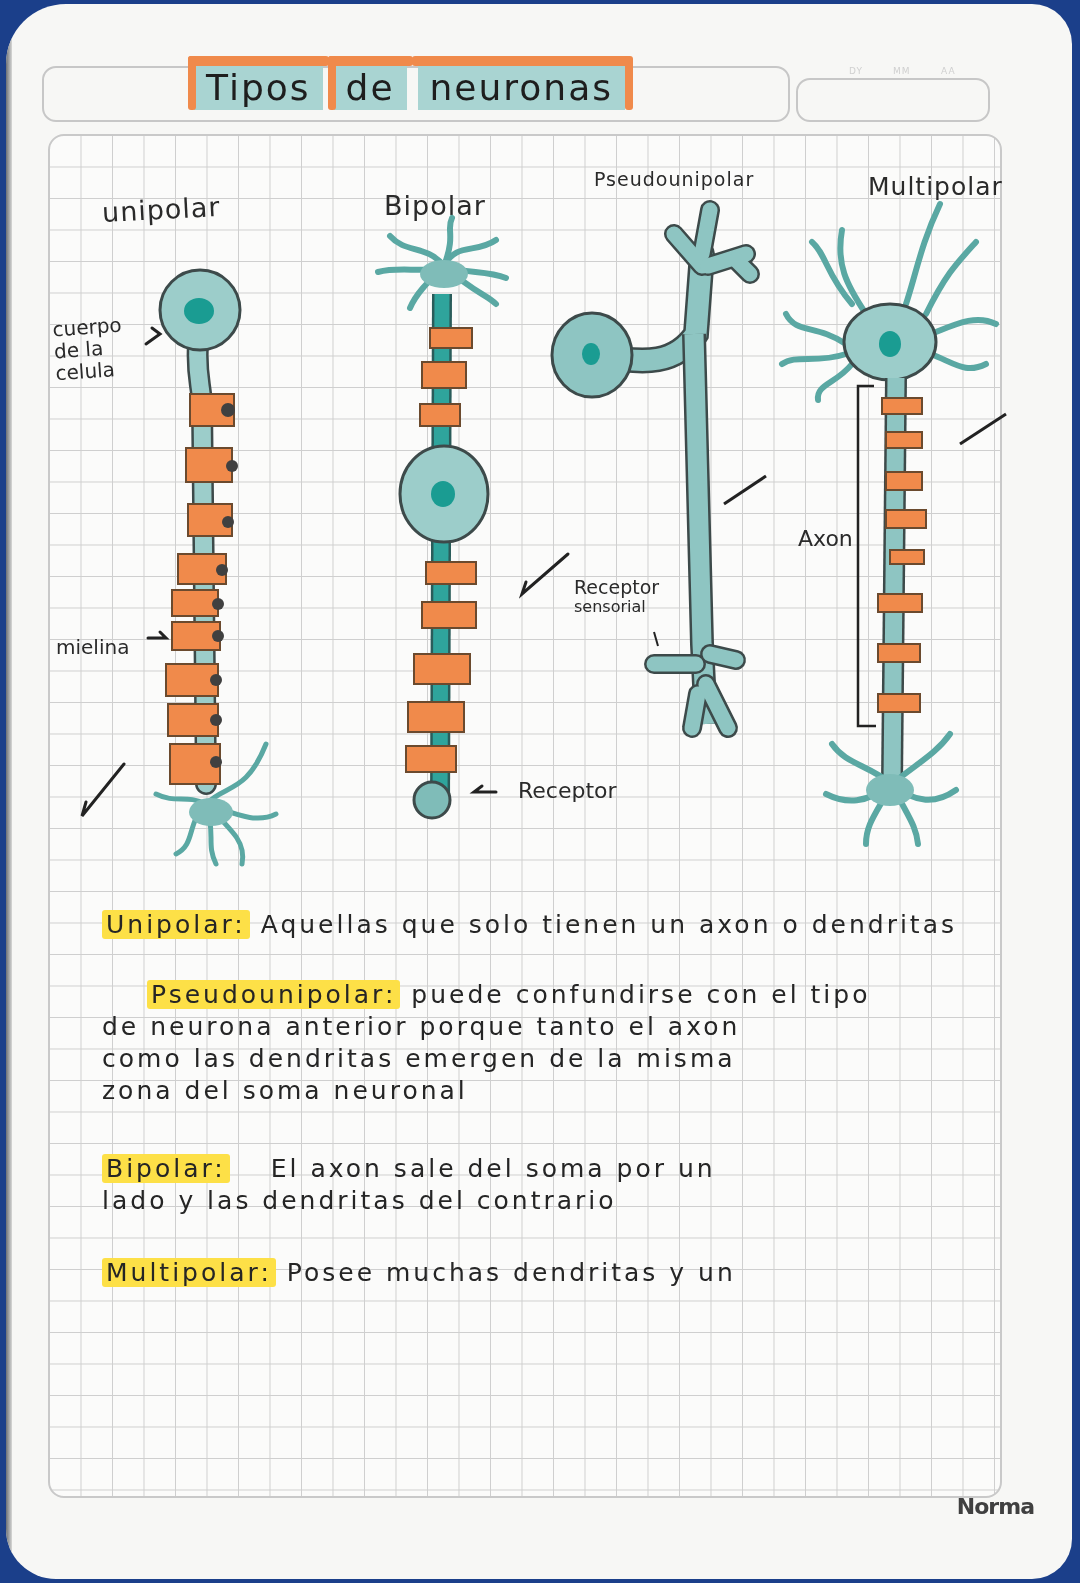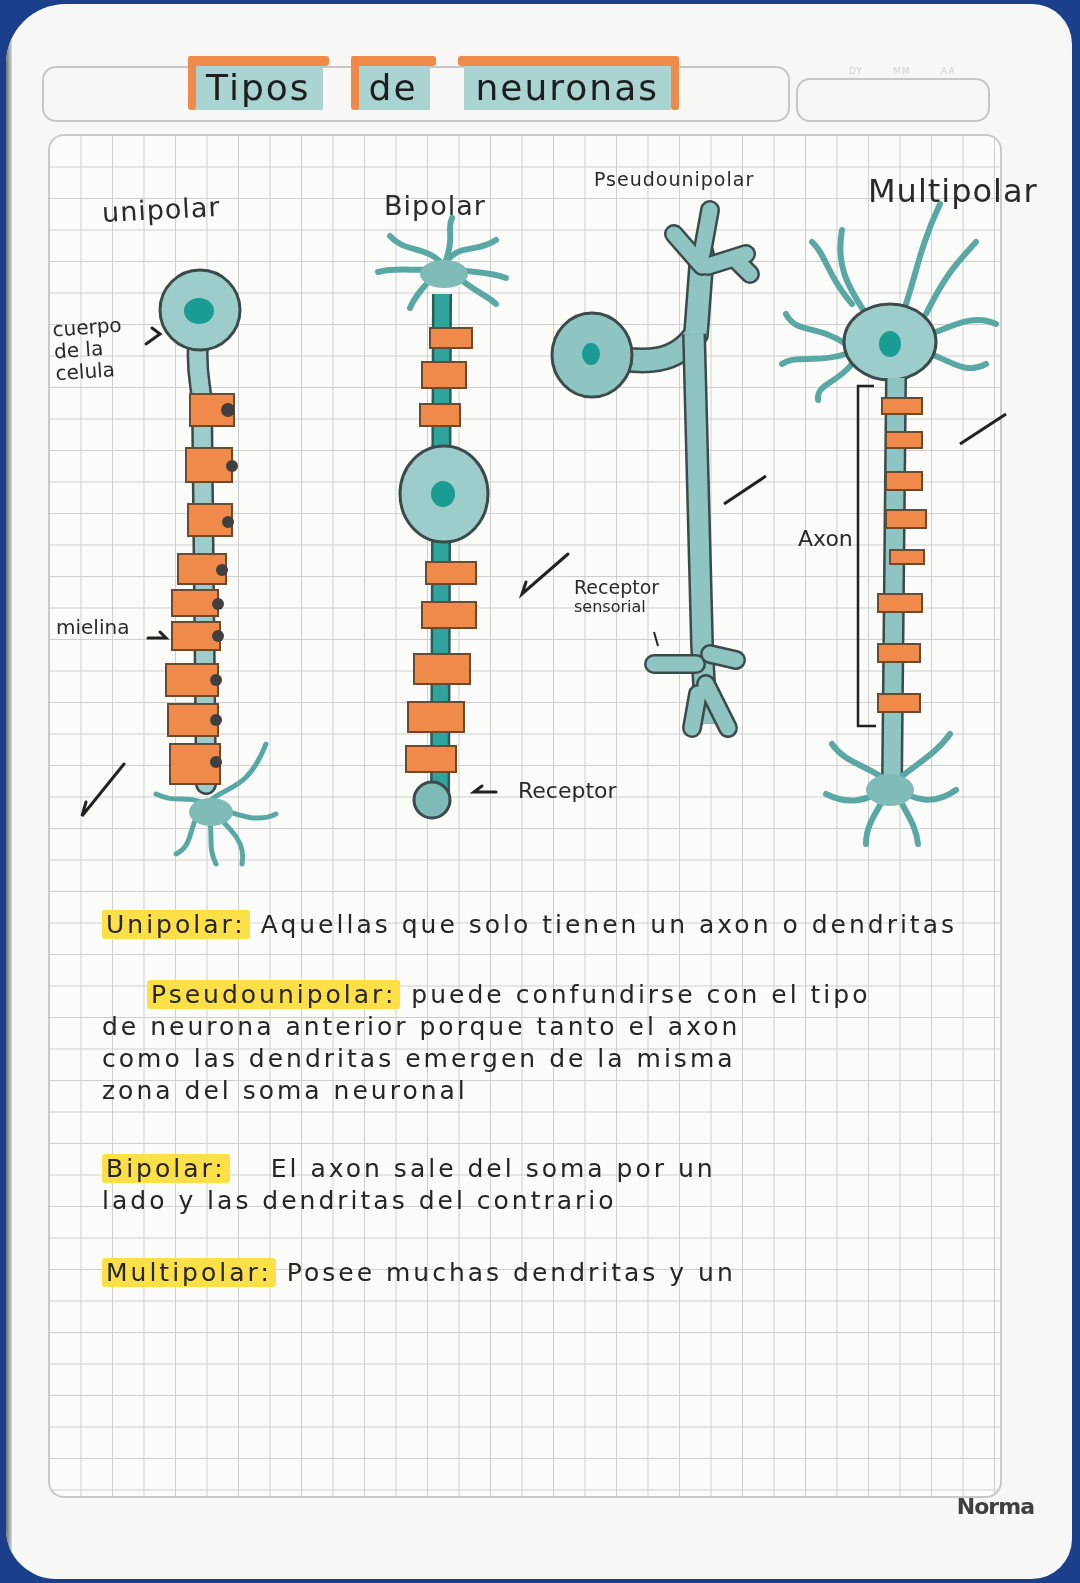--- a/index.html
+++ b/index.html
@@ -29,21 +29,21 @@
     border: 2px solid #c9c9c9; border-radius: 16px;
     background-color: #fbfbfa;
     background-image:
       linear-gradient(to right, #cfcfcf 1px, transparent 1px),
       linear-gradient(to bottom, #cfcfcf 1px, transparent 1px);
     background-size: 31.5px 31.5px;
     background-position: -1px -1px;
   }
   .hand { font-family: "DejaVu Sans", sans-serif; color: #2a2a2a; position: absolute; white-space: nowrap; }
   .title {
-    position: absolute; left: 188px; top: 60px; display: flex; gap: 34px;
+    position: absolute; left: 188px; top: 60px; display: flex; gap: 11px;
   }
   .title-word {
     position: relative; padding: 2px 12px 0 12px; font-size: 36px; color: #1e1e1e;
     background: #a9d4d2; letter-spacing: 2px; height: 44px; line-height: 44px;
   }
   .title-word::before {
     content: ""; position: absolute; left: -6px; right: -6px; top: -8px; height: 10px; background: #f08a4b;
     border-radius: 3px;
   }
   .title-word::after {
@@ -72,21 +72,21 @@
 
   <div class="title">
     <span class="title-word">Tipos</span>
     <span class="title-word">de</span>
     <span class="title-word last">neuronas</span>
   </div>
 
   <div class="hand neuron-label" style="left:96px; top:190px; transform:rotate(-3deg);">unipolar</div>
   <div class="hand neuron-label" style="left:378px; top:186px;">Bipolar</div>
   <div class="hand neuron-label" style="left:588px; top:164px; font-size:19px;">Pseudounipolar</div>
-  <div class="hand neuron-label" style="left:862px; top:168px; font-size:32px;">Multipolar</div>
+  <div class="hand neuron-label" style="left:862px; top:168px; font-size:25px;">Multipolar</div>
 
   <svg width="1066" height="900" viewBox="0 0 1066 900">
 
     <g>
       <path d="M192 340 C190 370 195 380 196 400 L200 780" stroke="#3d4a4a" stroke-width="22" fill="none" stroke-linecap="round"></path>
       <path d="M192 340 C190 370 195 380 196 400 L200 780" stroke="#9ccdca" stroke-width="17" fill="none" stroke-linecap="round"></path>
       <circle cx="194" cy="306" r="40" fill="#9ccdca" stroke="#3d4a4a" stroke-width="3"></circle>
       <ellipse cx="193" cy="307" rx="15" ry="13" fill="#1a9c92"></ellipse>
       <g fill="#f08a4b" stroke="#6b4a2e" stroke-width="2">
         <rect x="184" y="390" width="44" height="32"></rect>
@@ -226,21 +226,21 @@
       <path d="M142 634 L160 634 L154 628"></path>
       <path d="M490 788 L468 788 L476 782"></path>
     </g>
   </svg>
 
   <div class="hand anno" style="left:48px; top:312px; transform:rotate(-4deg);">
     <div>cuerpo</div>
     <div>de la</div>
     <div>celula</div>
   </div>
-  <div class="hand anno" style="left:50px; top:612px;">mielina</div>
+  <div class="hand anno" style="left:50px; top:632px;">mielina</div>
   <div class="hand anno" style="left:568px; top:574px; font-size:19px; line-height:19px;">
     <div>Receptor</div>
     <div style="font-size:16px;">sensorial</div>
   </div>
   <div class="hand anno" style="left:512px; top:776px; font-size:22px;">Receptor</div>
   <div class="hand anno" style="left:792px; top:524px; font-size:22px;">Axon</div>
 
   <div class="def-line" style="left:96px; top:906px;">
     <span class="def-term">Unipolar:</span>
     <span>Aquellas que solo tienen un axon o dendritas</span>

